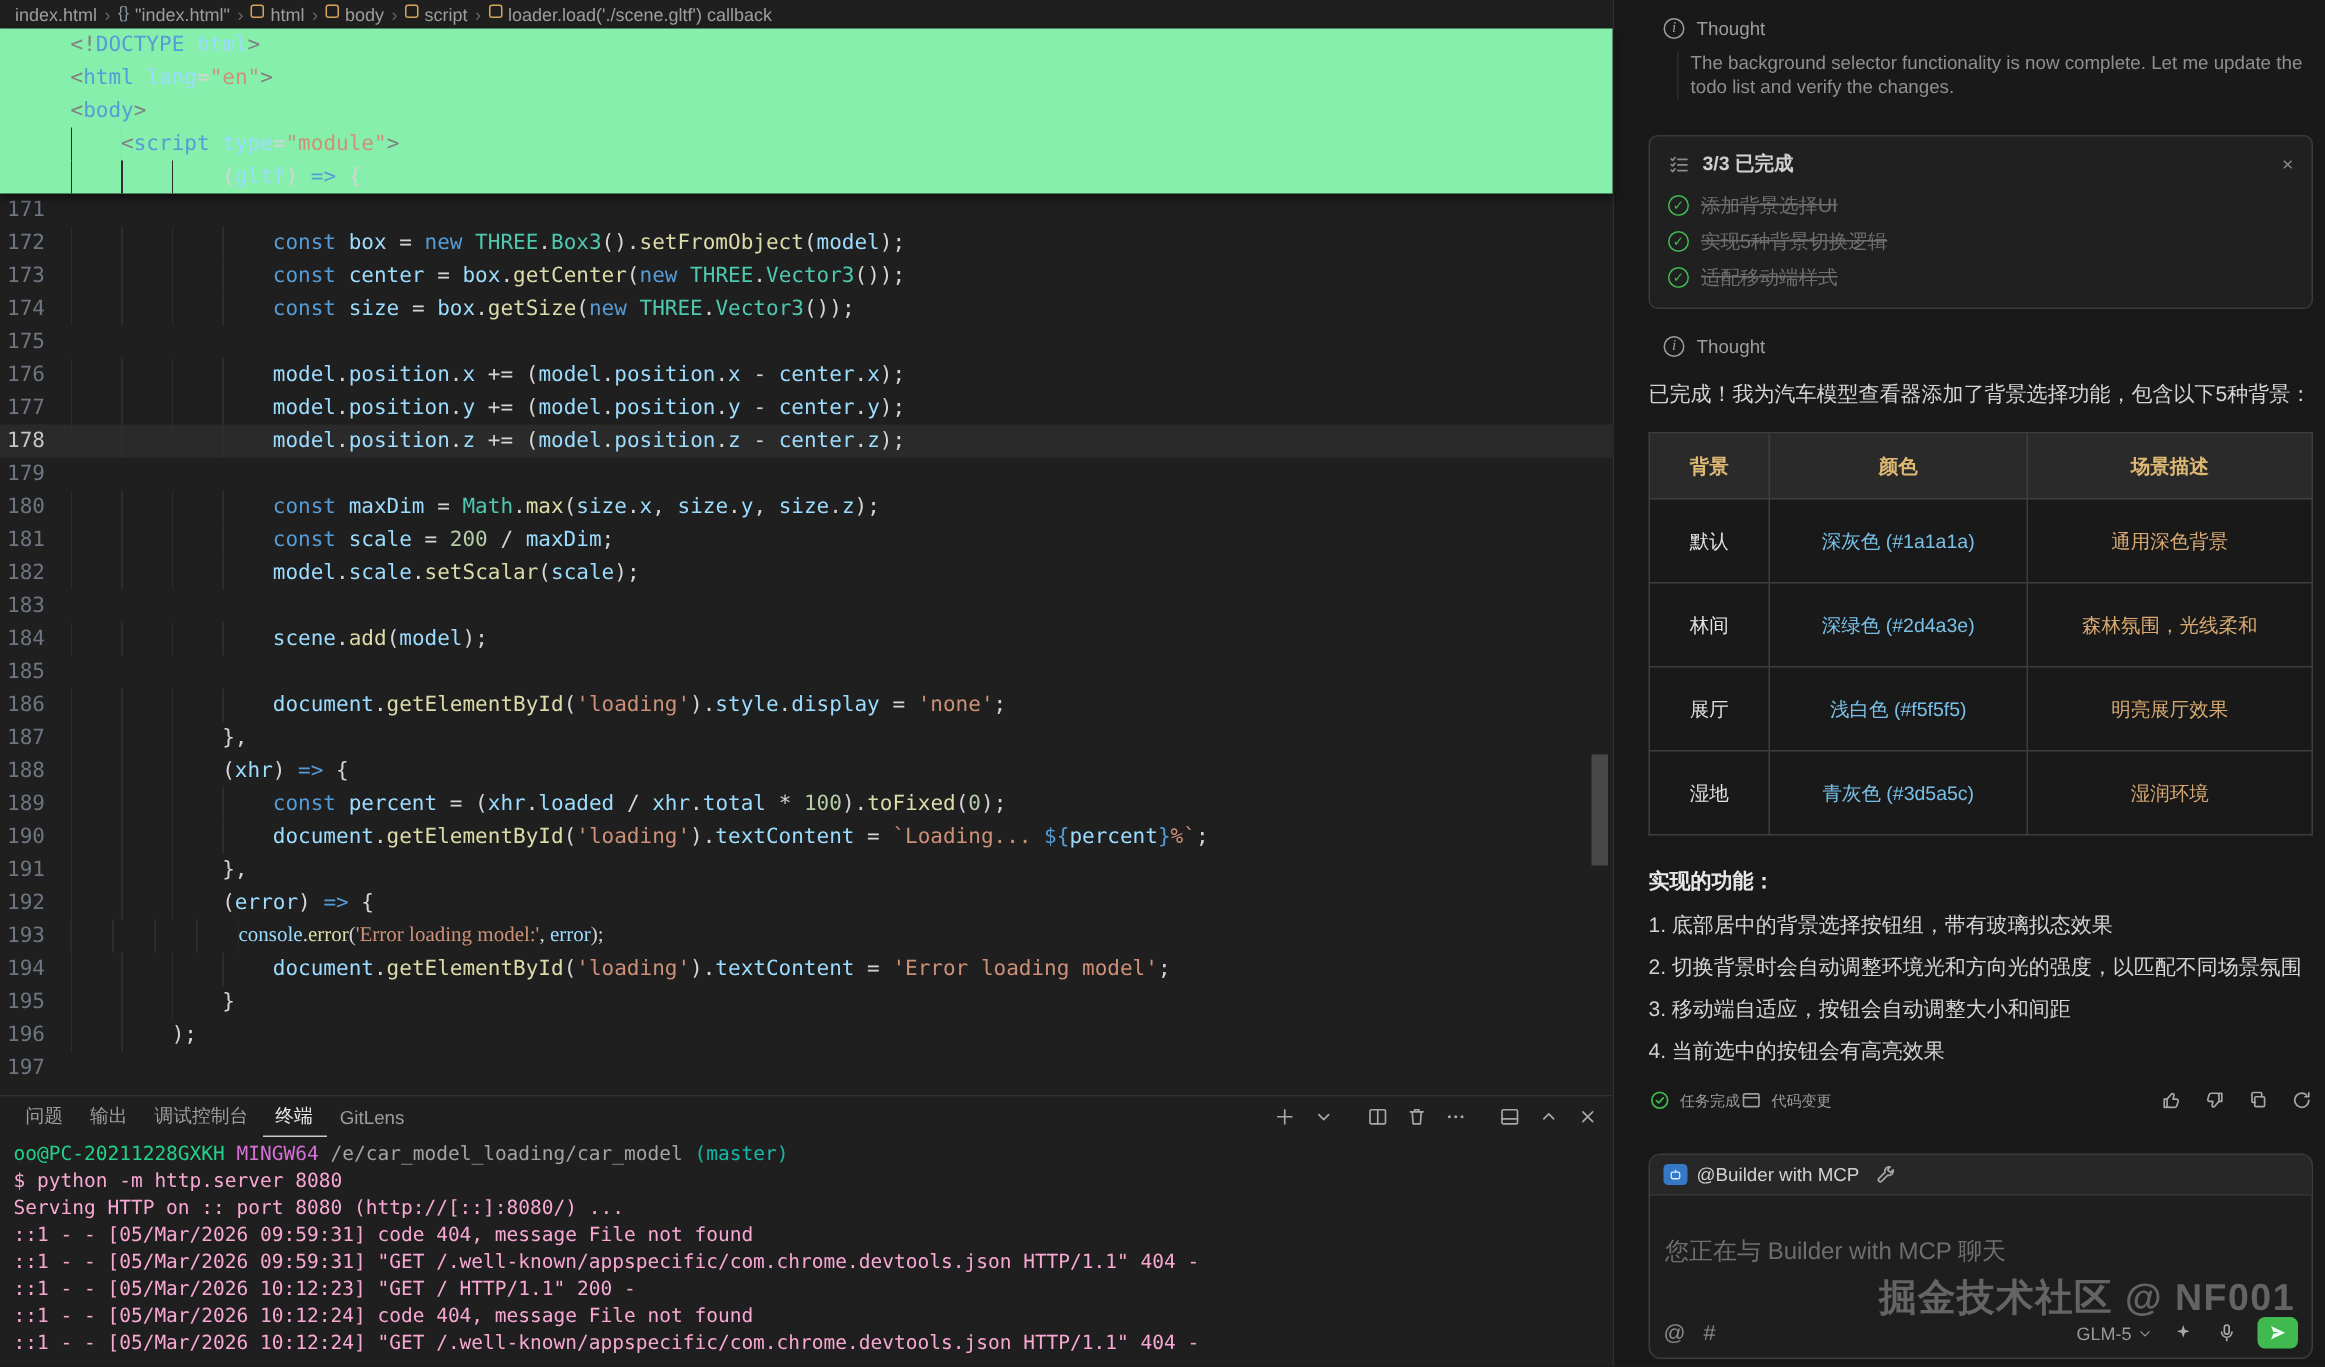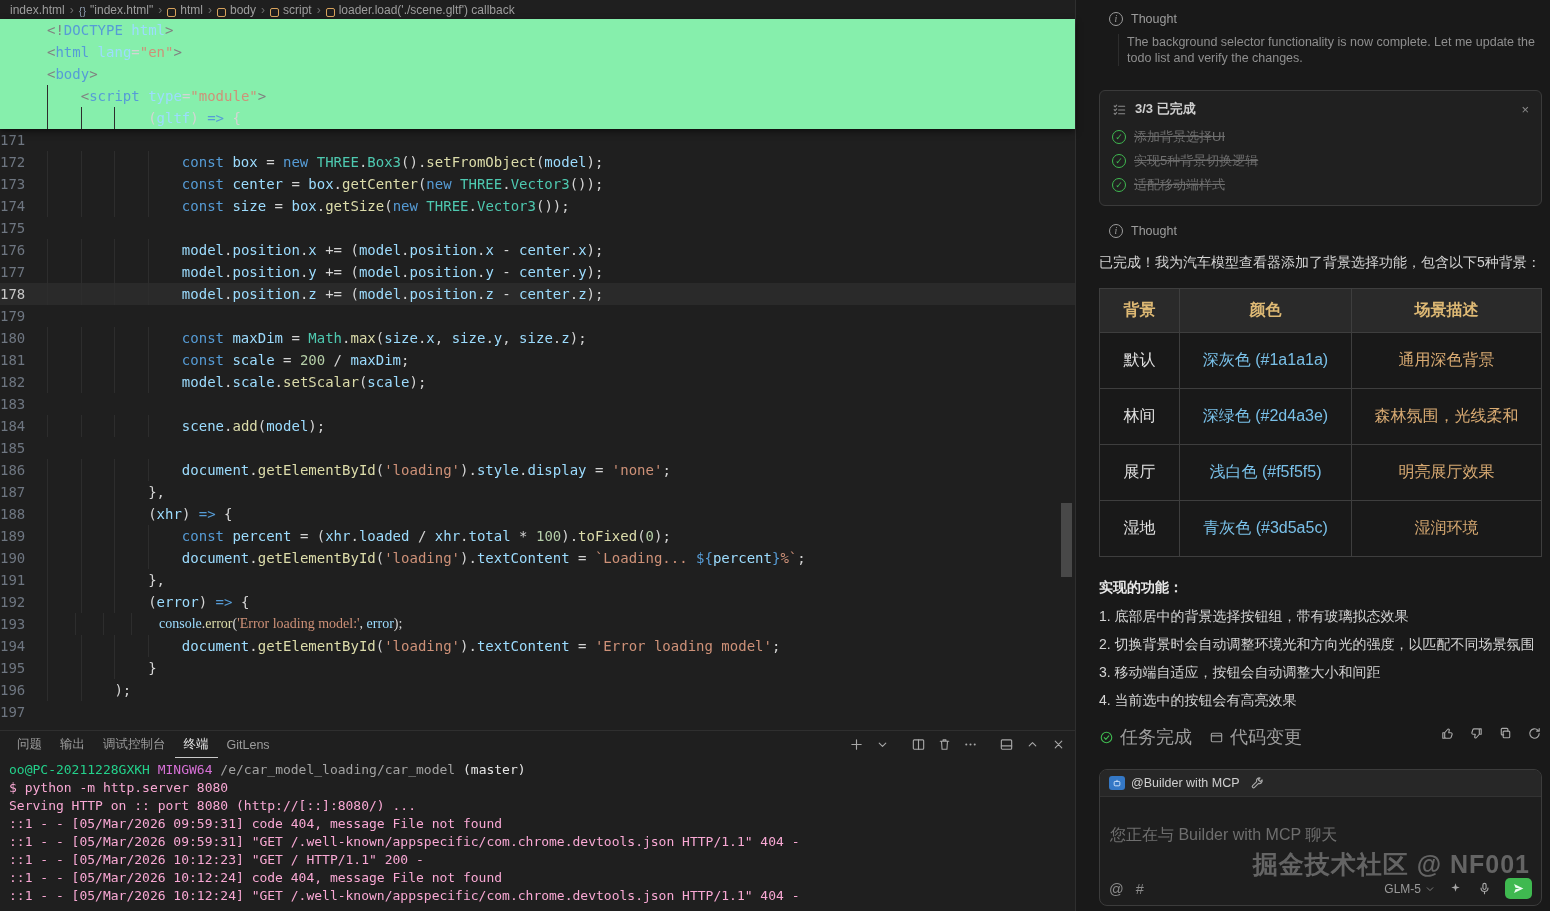--- a/index.html
+++ b/index.html
@@ -3,73 +3,73 @@
 <meta charset="utf-8">
 <style>
 *{margin:0;padding:0;box-sizing:border-box}
 html,body{width:1550px;height:911px;overflow:hidden;background:#1f1f1f;font-family:"Liberation Sans",sans-serif}
 .app{display:flex;width:100%;height:100%}
 
 
 .editor-pane{width:1075px;min-width:1075px;display:flex;flex-direction:column;background:#1f1f1f;position:relative}
 .breadcrumb{height:19px;display:flex;align-items:center;gap:2px;padding-left:10px;font-size:12px;color:#9d9d9d;white-space:nowrap;overflow:hidden}
 .bc-sep{color:#6b6b6b;margin:0 3px}
-.bc-item{display:flex;align-items:flex-end;gap:4px;cursor:pointer}
+.bc-item{display:flex;align-items:flex-start;gap:4px;cursor:pointer}
 .bc-braces{color:#8a97a8;font-size:11px}
 .bc-box{width:9px;height:9px;border:1.5px solid #d8a35c;border-radius:2px;display:inline-block}
 .code-font{font-family:"DejaVu Sans Mono","Liberation Mono",monospace;font-size:14px;line-height:22px}
 .sticky{position:relative;z-index:3;background:#86efac;box-shadow:0 3px 6px rgba(0,0,0,.5)}
 .code{flex:1;overflow:hidden;position:relative}
 .cl{display:flex;height:22px}
 .cl.hl{background:#2a2a2a}
-.gut{width:47px;min-width:47px;text-align:left;padding-right:17px;color:#6e7681}
+.gut{width:47px;min-width:47px;text-align:right;padding-right:17px;color:#6e7681}
 .cl.hl .gut{color:#c6c6c6}
 .ct{flex:1;white-space:pre;color:#d4d4d4;background-repeat:no-repeat;
     background-image:repeating-linear-gradient(to right,#2d2d2d 0,#2d2d2d 1px,transparent 1px,transparent 4ch)}
 .t-k{color:#569cd6}.t-v{color:#9cdcfe}.t-fn{color:#dcdcaa}.t-cls{color:#4ec9b0}
 .t-s{color:#ce9178}.t-num{color:#b5cea8}.t-p{color:#d4d4d4}.t-op{color:#d4d4d4}
 .t-tag{color:#569cd6}.t-tp{color:#808080}
 .vscroll{position:absolute;right:3px;top:503px;width:11px;height:74px;background:rgba(121,121,121,.45)}
 
 
 .panel{height:181px;border-top:1px solid #2f2f2f;display:flex;flex-direction:column;background:#1f1f1f}
 .ptabs{height:27px;display:flex;align-items:stretch;padding:0 8px}
 .ptabs-list{display:flex}
 .ptab{padding:0 9px;display:flex;align-items:center;font-size:12.5px;color:#9d9d9d;cursor:pointer}
 .ptab.active{color:#e8e8e8;box-shadow:inset 0 -1px 0 #c9c9c9}
 .pticons{margin-left:auto;display:flex;align-items:center;gap:9px}
 .pticon{width:17px;height:17px;display:flex;align-items:center;justify-content:center;color:#a8a8a8;cursor:pointer}
 .pticon.gap{margin-left:10px}
 .ic{width:15px;height:15px;fill:none;stroke:currentColor;stroke-width:1.2;stroke-linecap:round;stroke-linejoin:round}
 .term{flex:1;padding:3px 9px;font-family:"DejaVu Sans Mono","Liberation Mono",monospace;font-size:13px;line-height:18px;color:#cccccc;white-space:pre;overflow:hidden}
-.tt-g{color:#23d18b}.tt-m{color:#d670d6}.tt-y{color:#a3a3a3}.tt-c{color:#e5e5e5}.tt-w{color:#f9a8d4}
+.tt-g{color:#23d18b}.tt-m{color:#d670d6}.tt-y{color:#a3a3a3}.tt-c{color:#14b8a6}.tt-w{color:#f9a8d4}
 
 
 .chat-pane{flex:1;background:#191919;border-left:1px solid #2f2f2f;position:relative;padding:0 8px 0 23px;overflow:hidden}
 .thought{display:flex;align-items:center;gap:8px;margin:12px 0 0 10px;color:#9d9d9d;font-size:12.5px}
 .thought.second{margin-top:18px}
 .info-ic{width:14px;height:14px;min-width:14px;border:1px solid #9d9d9d;border-radius:50%;font-size:10px;line-height:12px;text-align:center;font-style:italic;font-family:"Liberation Serif",serif}
 .thought-body{margin:8px 0 0 19px;color:#8f8f8f;font-size:12.5px;line-height:16px;max-width:424px;border-left:1px solid #2d2d2d;padding-left:8px}
 .todo{margin-top:24px;background:#202020;border:1px solid #3a3a3a;border-radius:6px;padding:8px 10px;width:100%}
 .todo-head{display:flex;align-items:center;gap:8px;color:#cfcfcf;font-size:13px;font-weight:bold;padding:1px 2px 7px}
 .todo-head .ic{color:#8a8a8a}
 .todo-close{margin-left:auto;color:#8a8a8a;cursor:pointer;font-size:13px;font-weight:normal}
 .todo-item{display:flex;align-items:center;gap:8px;padding:3px 2px;font-size:13px;color:#6f6f6f}
 .struck{text-decoration:line-through}
 .tick{width:14px;height:14px;min-width:14px;border:1.2px solid #3fb950;border-radius:50%;color:#3fb950;font-size:9px;line-height:12px;text-align:center}
 .summary{margin-top:14px;color:#d4d4d4;font-size:14px;line-height:20px}
-.tbl{margin-top:16px;border-collapse:collapse;width:100%;font-size:16px;table-layout:fixed}
+.tbl{margin-top:16px;border-collapse:collapse;width:100%;font-size:13px;table-layout:fixed}
 .tbl th,.tbl td{border:1px solid #3e3e3e;text-align:center;padding:0 6px}
 .tbl th{background:#2a2a2a;color:#deb974;font-weight:bold;height:44px}
 .tbl td{height:56px}
 .tbl .c1{width:80px}.tbl .c2{width:172px}
 .cell-name{color:#e2e2e2}.cell-color{color:#79c0e8}.cell-desc{color:#d8aa72}
 .feat-title{margin-top:22px;color:#e8e8e8;font-size:14px;font-weight:bold}
 .feat-item{margin-top:10px;color:#d4d4d4;font-size:14px;line-height:18px}
-.ans-footer{display:flex;align-items:flex-start;gap:17px;margin-top:16px;color:#9d9d9d;font-size:18px}
+.ans-footer{display:flex;align-items:flex-end;gap:0;margin-top:16px;color:#9d9d9d;font-size:10px}
 .ft-left{display:flex;align-items:center;gap:6px;cursor:pointer}
 .ft-left .ic{width:15px;height:15px}
 .green{stroke:#3fb950}
 .ft-icons{margin-left:auto;display:flex;gap:13px;color:#8a8a8a}
 .ft-icons .pticon{width:16px;height:16px}
 .chatbox{position:absolute;left:23px;right:8px;bottom:5px;height:137px;background:#1e1e1e;border:1px solid #3c3c3c;border-radius:8px;display:flex;flex-direction:column;overflow:hidden}
 .cb-head{height:27px;background:#272727;border-bottom:1px solid #333;display:flex;align-items:center;padding:0 9px;gap:9px}
 .cb-chip{display:flex;align-items:center;gap:6px;font-size:12.5px;color:#d0d0d0;cursor:pointer}
 .cb-bot{width:16px;height:14px;background:#3478c6;border-radius:3px;display:flex;align-items:center;justify-content:center}
 .cb-bot svg{width:10px;height:10px;fill:none;stroke:#dcebff;stroke-width:1.4}

